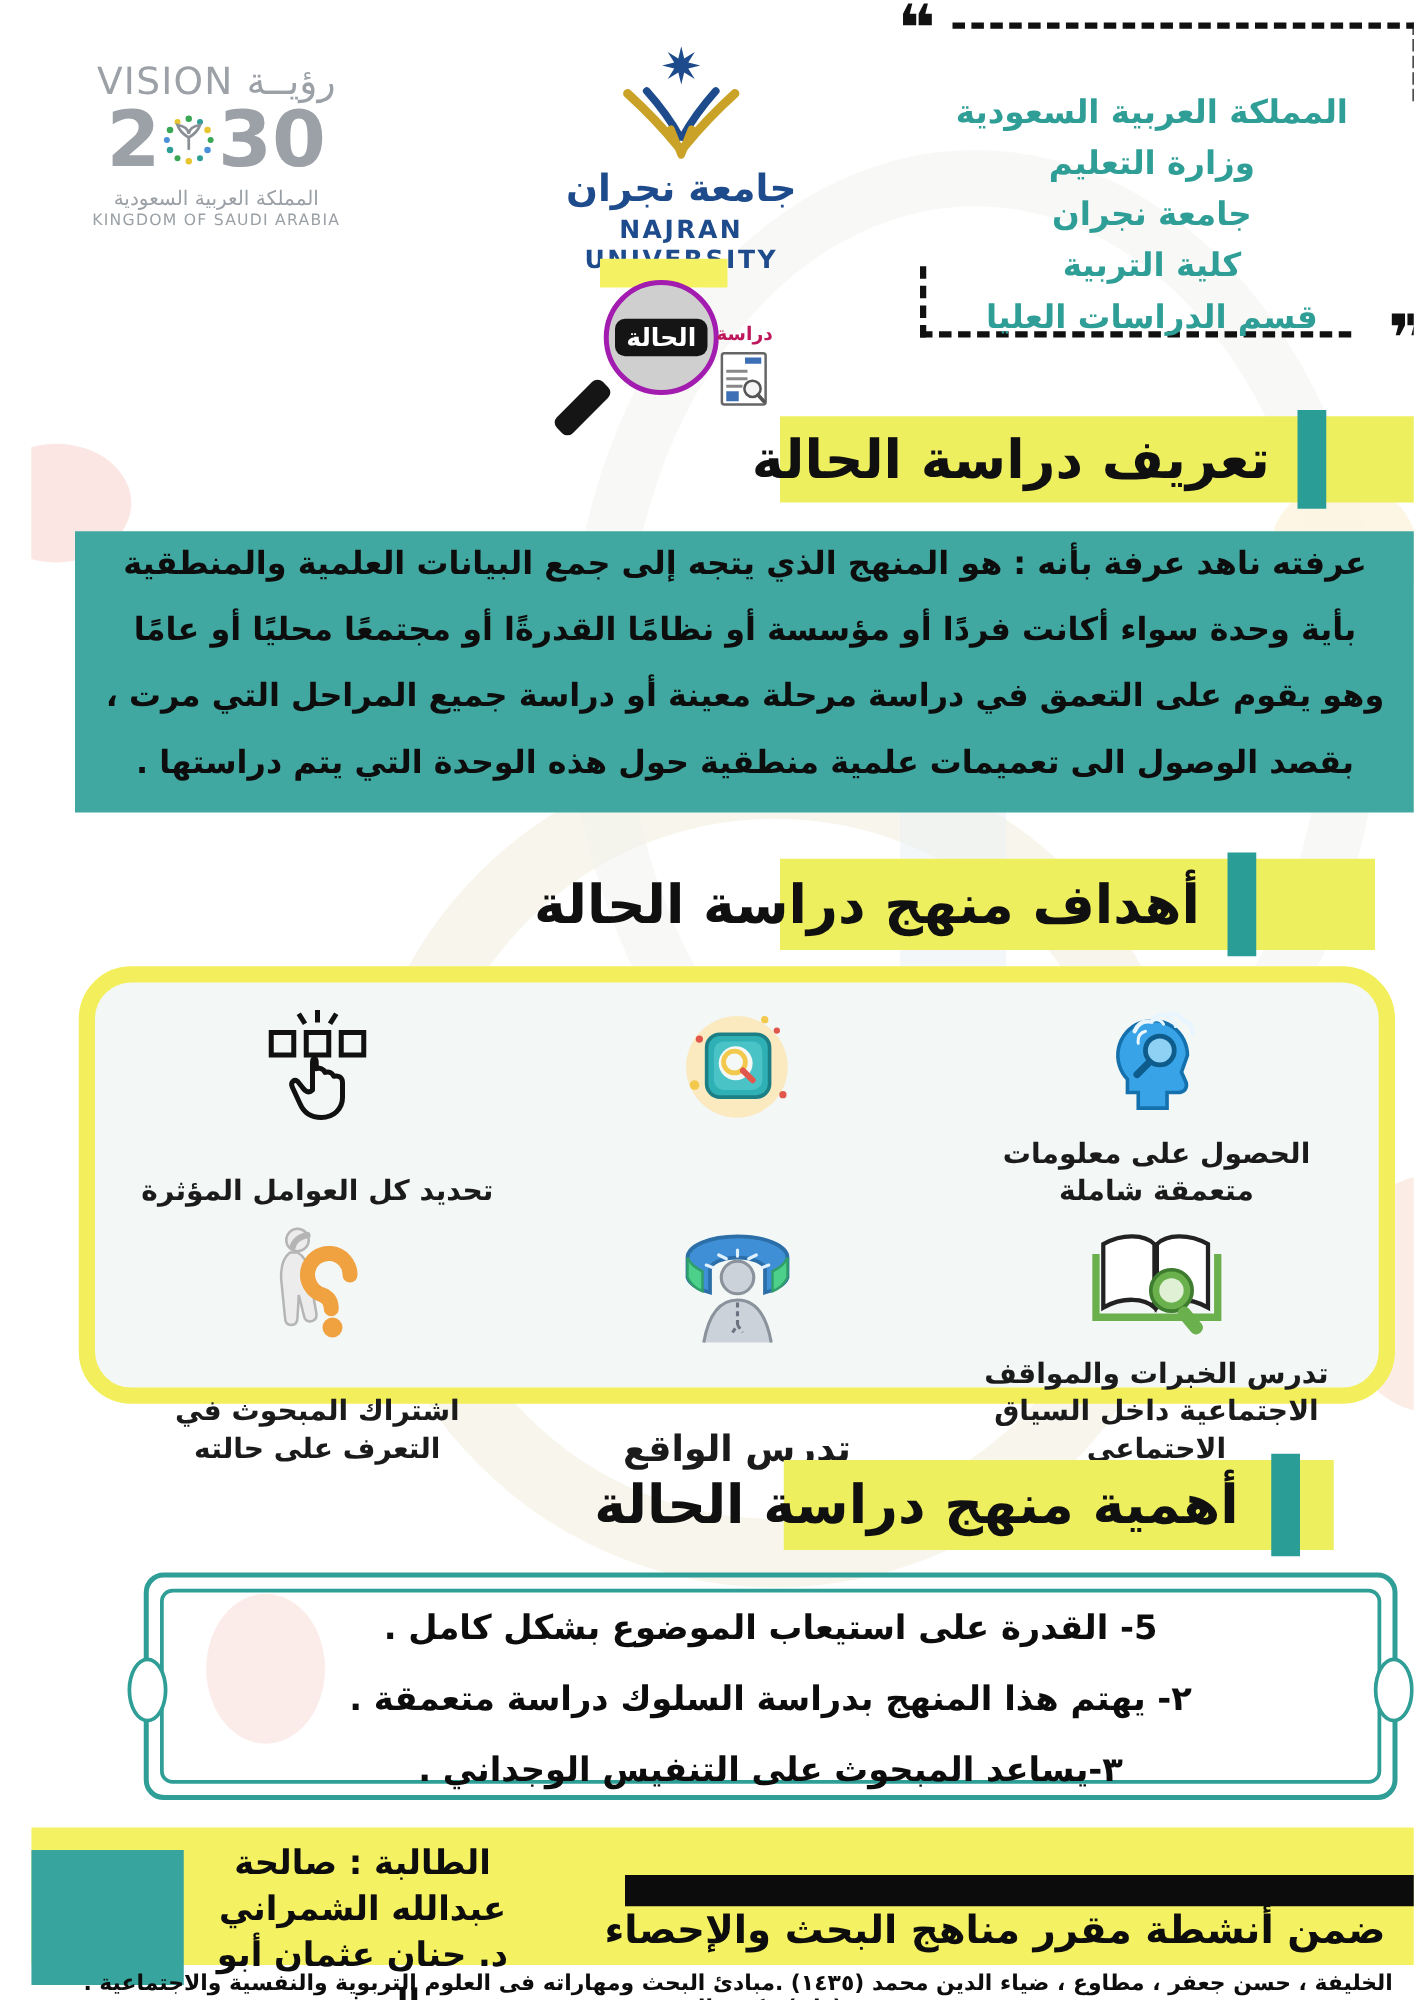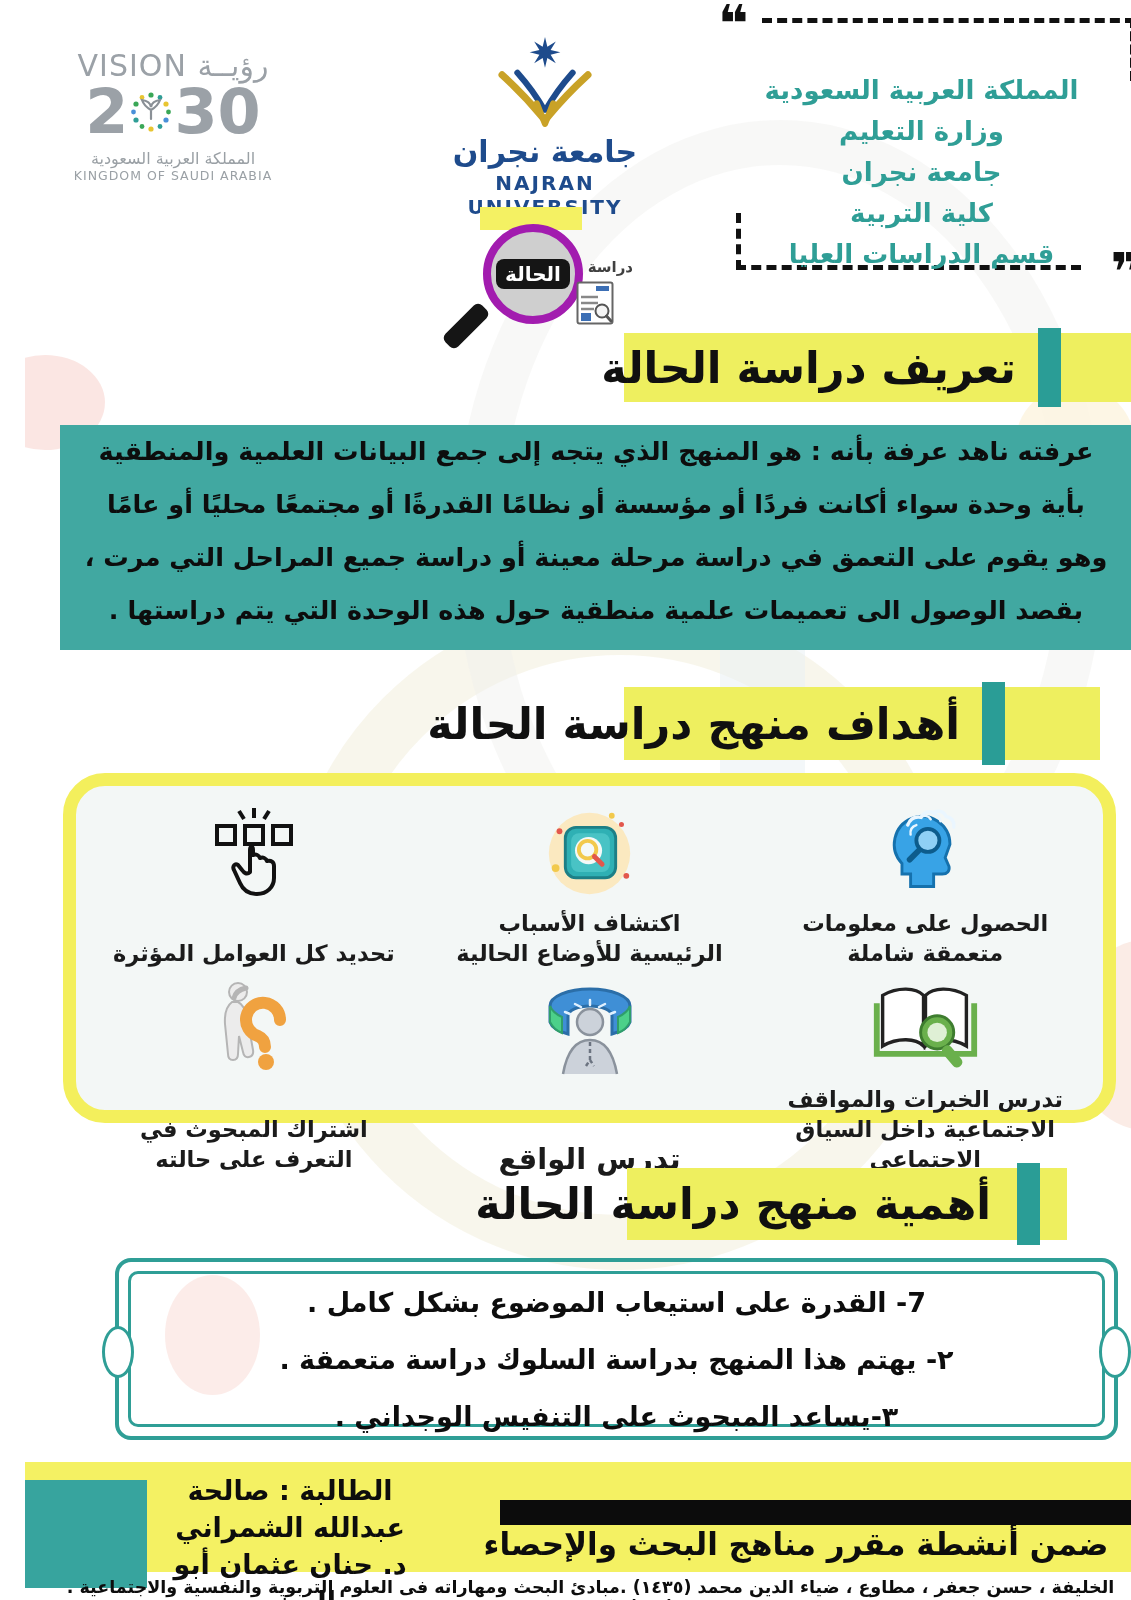--- a/index.html
+++ b/index.html
@@ -32,24 +32,24 @@
   .qbox{position:absolute;left:693px;top:8px;width:417px;height:272px;}
   .qmark{position:absolute;font-size:52px;color:#111;font-weight:700;line-height:40px;}
   .q-open{left:0;top:-4px;}
   .q-close{right:-6px;bottom:-12px;}
   .dash-t{position:absolute;left:44px;top:10px;right:0;height:58px;border-top:5px dashed #111;border-right:5px dashed #111;}
   .dash-b{position:absolute;left:18px;bottom:10px;width:340px;height:52px;border-bottom:5px dashed #111;border-left:5px dashed #111;}
   .qlines{position:absolute;left:30px;right:40px;top:62px;text-align:center;color:#2f9e96;font-weight:700;font-size:26px;line-height:41px;}
 
   
   .hero-tab{position:absolute;left:455px;top:207px;width:102px;height:23px;background:#f4f163;}
-  .lens{position:absolute;left:458px;top:224px;width:84px;height:84px;border-radius:50%;border:8px solid #a21caf;background:#cfcfcf;display:flex;align-items:center;justify-content:center;}
+  .lens{position:absolute;left:458px;top:224px;width:84px;height:84px;border-radius:50%;border:4px solid #a21caf;background:#cfcfcf;display:flex;align-items:center;justify-content:center;}
   .lens-label{background:#151515;color:#fff;font-weight:800;font-size:20px;padding:3px 9px;border-radius:8px;white-space:nowrap;}
   .lens-handle{position:absolute;left:432px;top:300px;width:18px;height:52px;background:#151515;border-radius:6px;transform:rotate(45deg);}
-  .hero-side{position:absolute;left:548px;top:258px;width:60px;text-align:right;font-size:15px;font-weight:800;color:#404040;}
+  .hero-side{position:absolute;left:548px;top:258px;width:60px;text-align:left;font-size:15px;font-weight:800;color:#be185d;}
   .hero-doc{position:absolute;left:551px;top:281px;}
 
   
   .band{position:absolute;background:#eeef5f;}
   .band .bar{position:absolute;top:-5px;bottom:-5px;width:23px;background:#2a9d96;}
   .band .txt{position:absolute;top:0;bottom:0;display:flex;align-items:center;font-size:43px;font-weight:800;color:#101010;white-space:nowrap;}
   .band1{left:599px;top:333px;width:532px;height:69px;}
   .band2{left:599px;top:687px;width:476px;height:73px;}
   .band1 .bar,.band2 .bar{right:95px;}
   .band1 .txt,.band2 .txt{right:140px;text-align:center;}
@@ -219,24 +219,20 @@
           <circle cx="85" cy="70" r="3" fill="#e2574c"></circle>
             <circle cx="12" cy="62" r="4" fill="#f2c94c"></circle>
           <circle cx="70" cy="8" r="3" fill="#f2c94c"></circle>
           <rect x="22" y="20" width="52" height="52" rx="11" fill="#2fb0b4" stroke="#1d7f86" stroke-width="3"></rect>
           <rect x="28" y="26" width="40" height="40" rx="8" fill="#49c3c5"></rect>
           <circle cx="46" cy="44" r="14" fill="#f4f9f8"></circle>
           <circle cx="45" cy="43" r="9" fill="none" stroke="#f2c94c" stroke-width="4"></circle>
           <line x1="52" y1="50" x2="60" y2="58" stroke="#e2574c" stroke-width="5" stroke-linecap="round"></line>
         </svg>
       </div>
-      <div class="obj-label" dir="rtl">
-        <div>اكتشاف الأسباب</div>
-        <div>الرئيسية للأوضاع الحالية</div>
-      </div>
     </div>
 
     <div class="obj-item">
       <div class="obj-icon">
         <svg width="86" height="96" viewBox="0 0 86 96">
           <g stroke="#111" stroke-width="4" fill="none">
             <rect x="6" y="22" width="18" height="18"></rect>
             <rect x="34" y="22" width="18" height="18"></rect>
             <rect x="62" y="22" width="18" height="18"></rect>
             <line x1="43" y1="14" x2="43" y2="4"></line>
@@ -309,21 +305,21 @@
   <div class="band band3">
     <div class="bar"></div>
     <div class="txt" dir="rtl">أهمية منهج دراسة الحالة</div>
   </div>
 
   <div class="impbox">
     <div class="inner"></div>
     <div class="imp-notch l"></div>
     <div class="imp-notch r"></div>
     <div class="imp-text" dir="rtl">
-      <div>7- القدرة على استيعاب الموضوع بشكل كامل .</div>
+      <div>5- القدرة على استيعاب الموضوع بشكل كامل .</div>
       <div>٢- يهتم هذا المنهج بدراسة السلوك دراسة متعمقة .</div>
       <div>٣-يساعد المبحوث على التنفيس الوجداني .</div>
     </div>
   </div>
 
   <div class="bottom-yellow"></div>
   <div class="bottom-teal"></div>
   <div class="bottom-black"></div>
   <div class="names">
     <div>الطالبة : صالحة عبدالله الشمراني</div>

